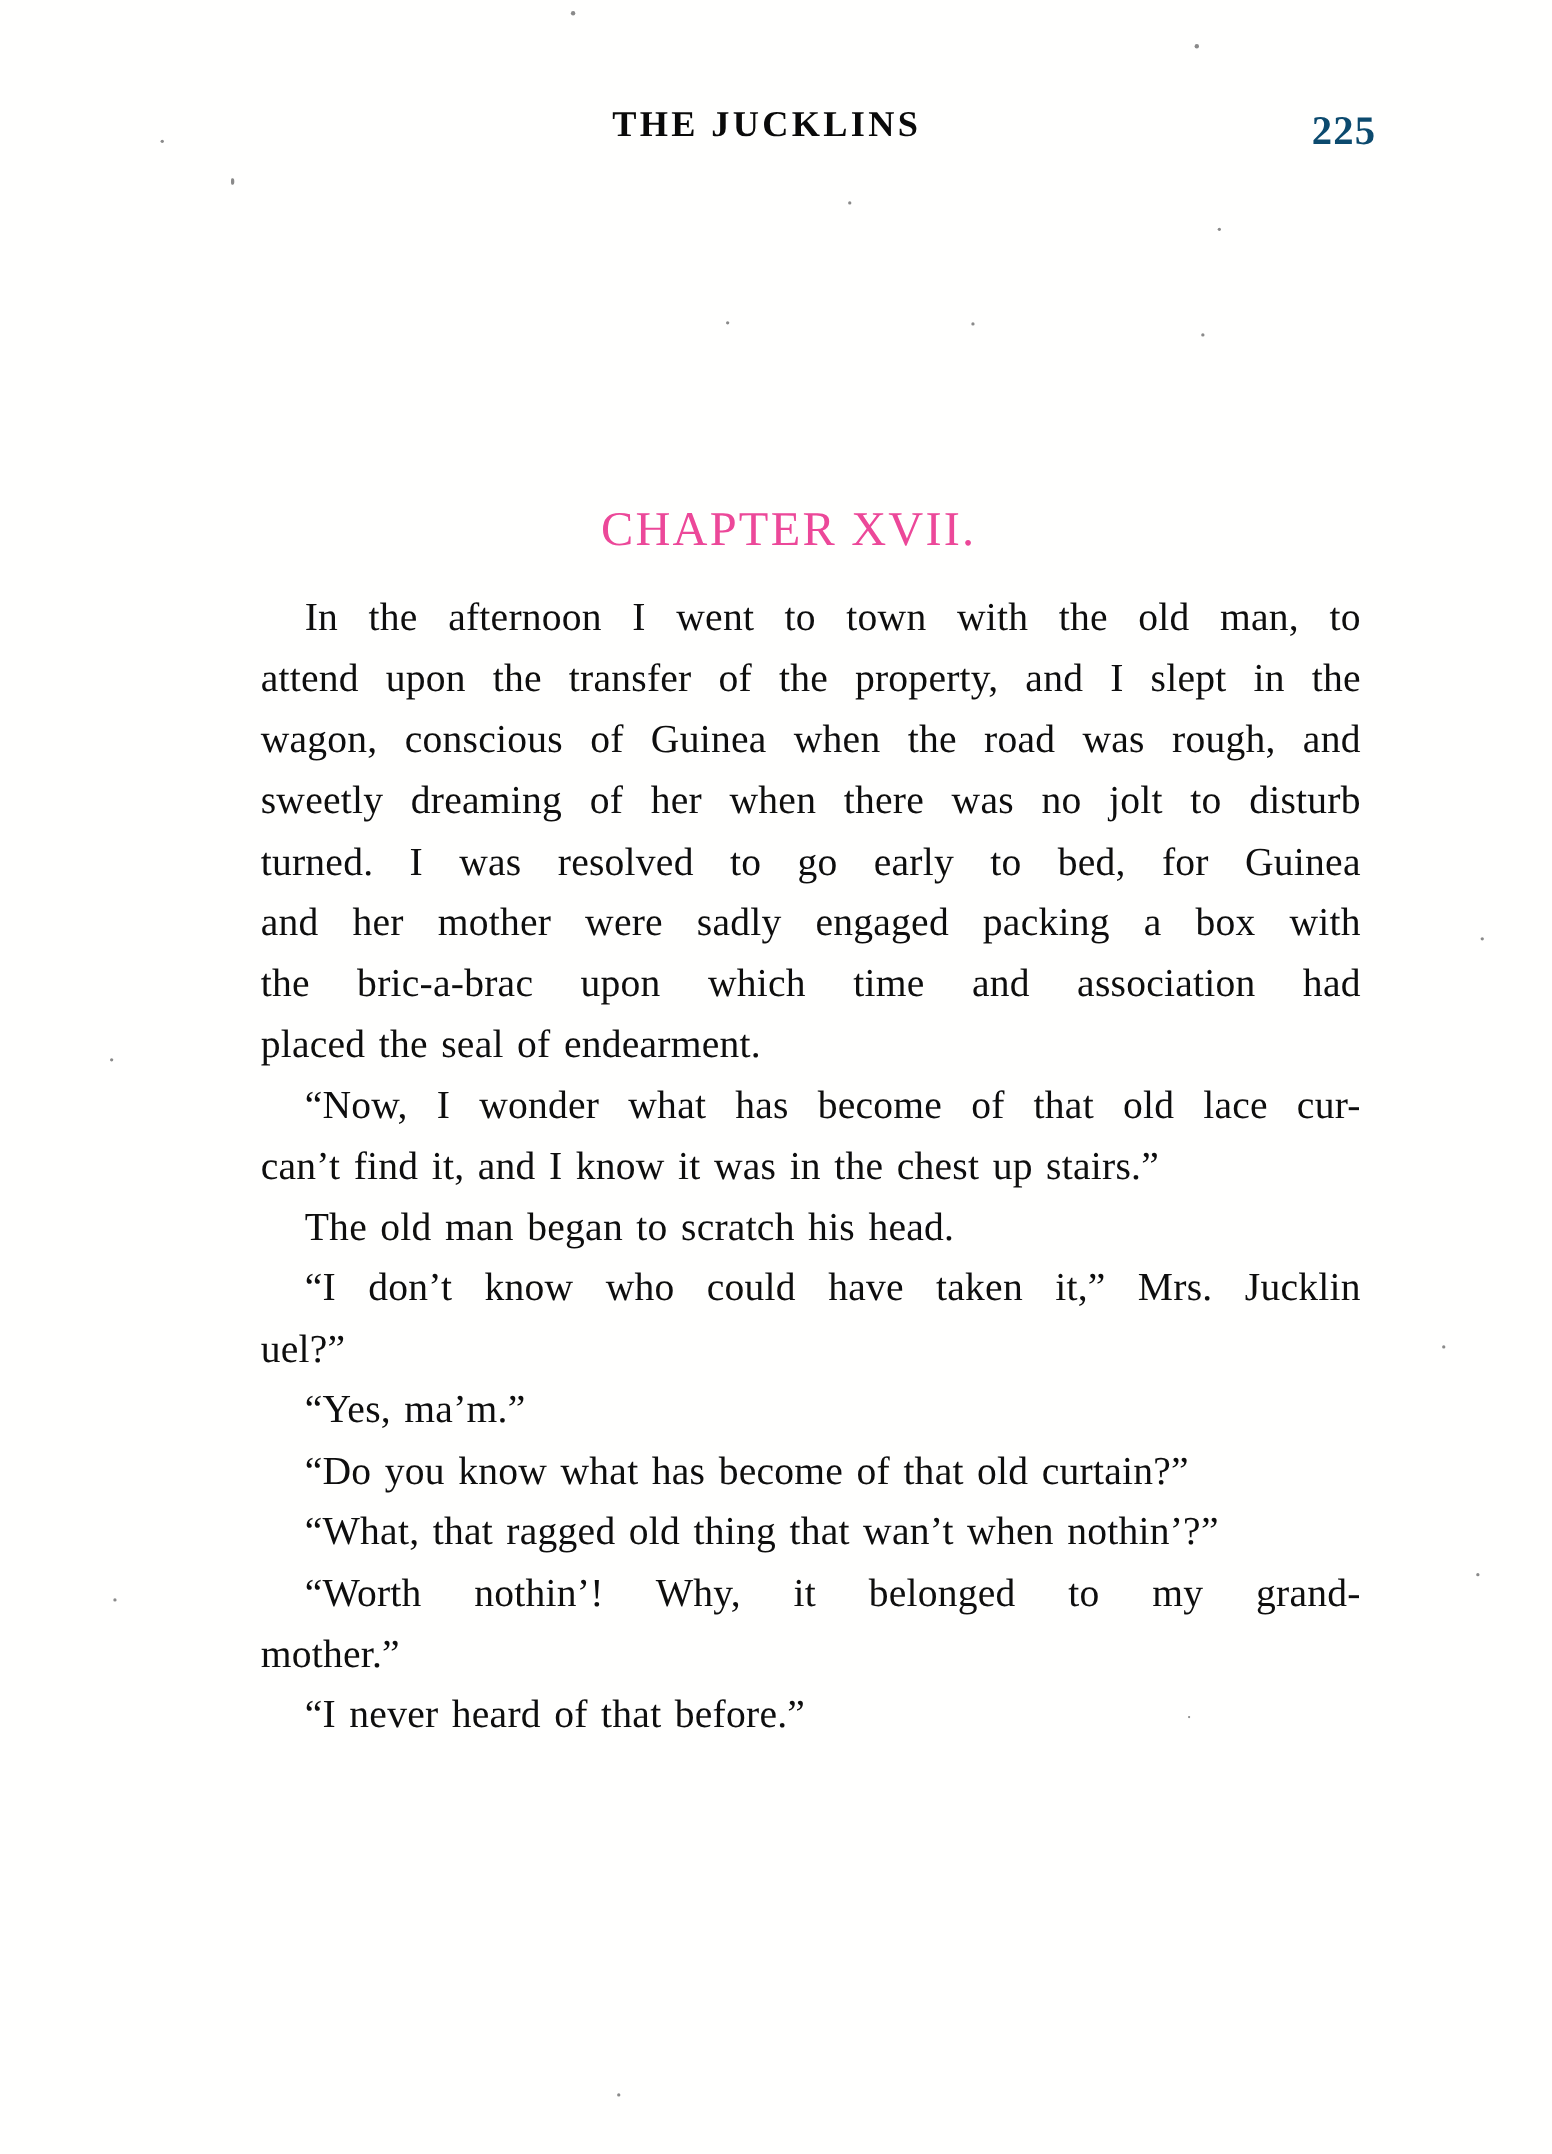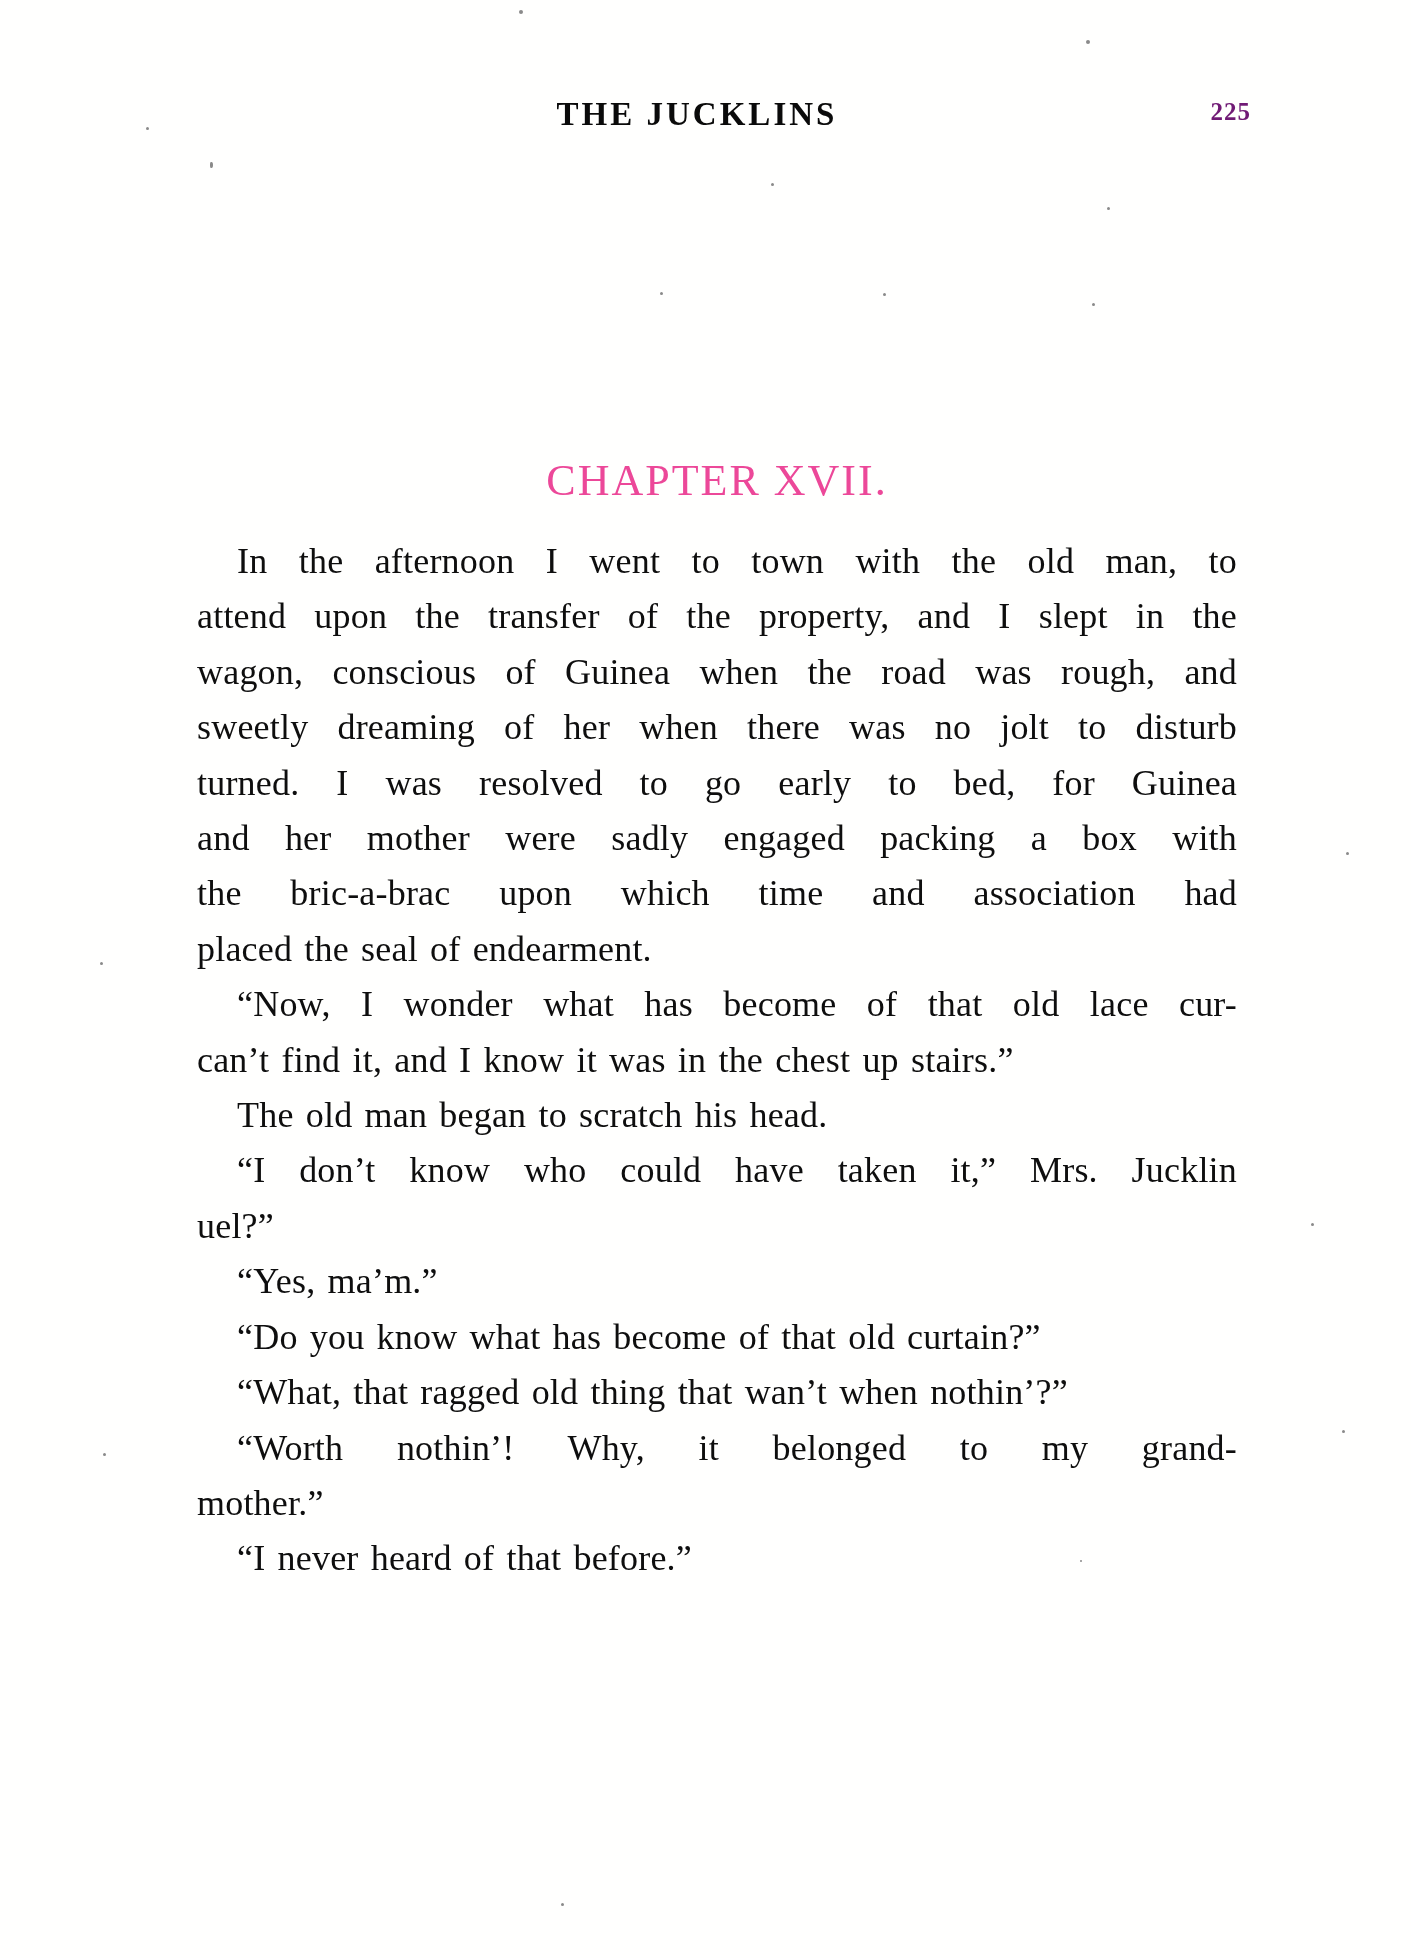--- a/index.html
+++ b/index.html
@@ -32,24 +32,24 @@
     font-size: 33px;
     font-weight: 700;
     letter-spacing: 3px;
     white-space: nowrap;
     color: #0a0a0a;
   }
   .page-num {
     position: absolute;
     right: -6px;
     top: 2px;
-    font-size: 25px;
+    font-size: 37px;
     font-weight: 700;
     letter-spacing: 1px;
-    color: #701a75;
+    color: #0c4a6e;
   }
   
   .chapter {
     position: absolute;
     top: 455px;
     left: 197px;
     width: 1040px;
     margin: 0;
     text-align: center;
     font-size: 44px;
@@ -66,20 +66,21 @@
     width: 1040px;
     font-size: 36px;
     line-height: 55.4px;
     word-spacing: 3px;
     letter-spacing: 0.2px;
     color: #0e0e0e;
   }
   .line {
     text-align: left;
     white-space: normal;
+    margin-left: 40px;
   }
   .line.indent {
     text-indent: 40px;
   }
   .line.just {
     text-align: justify;
     text-align-last: justify;
   }
   
   .speck {

